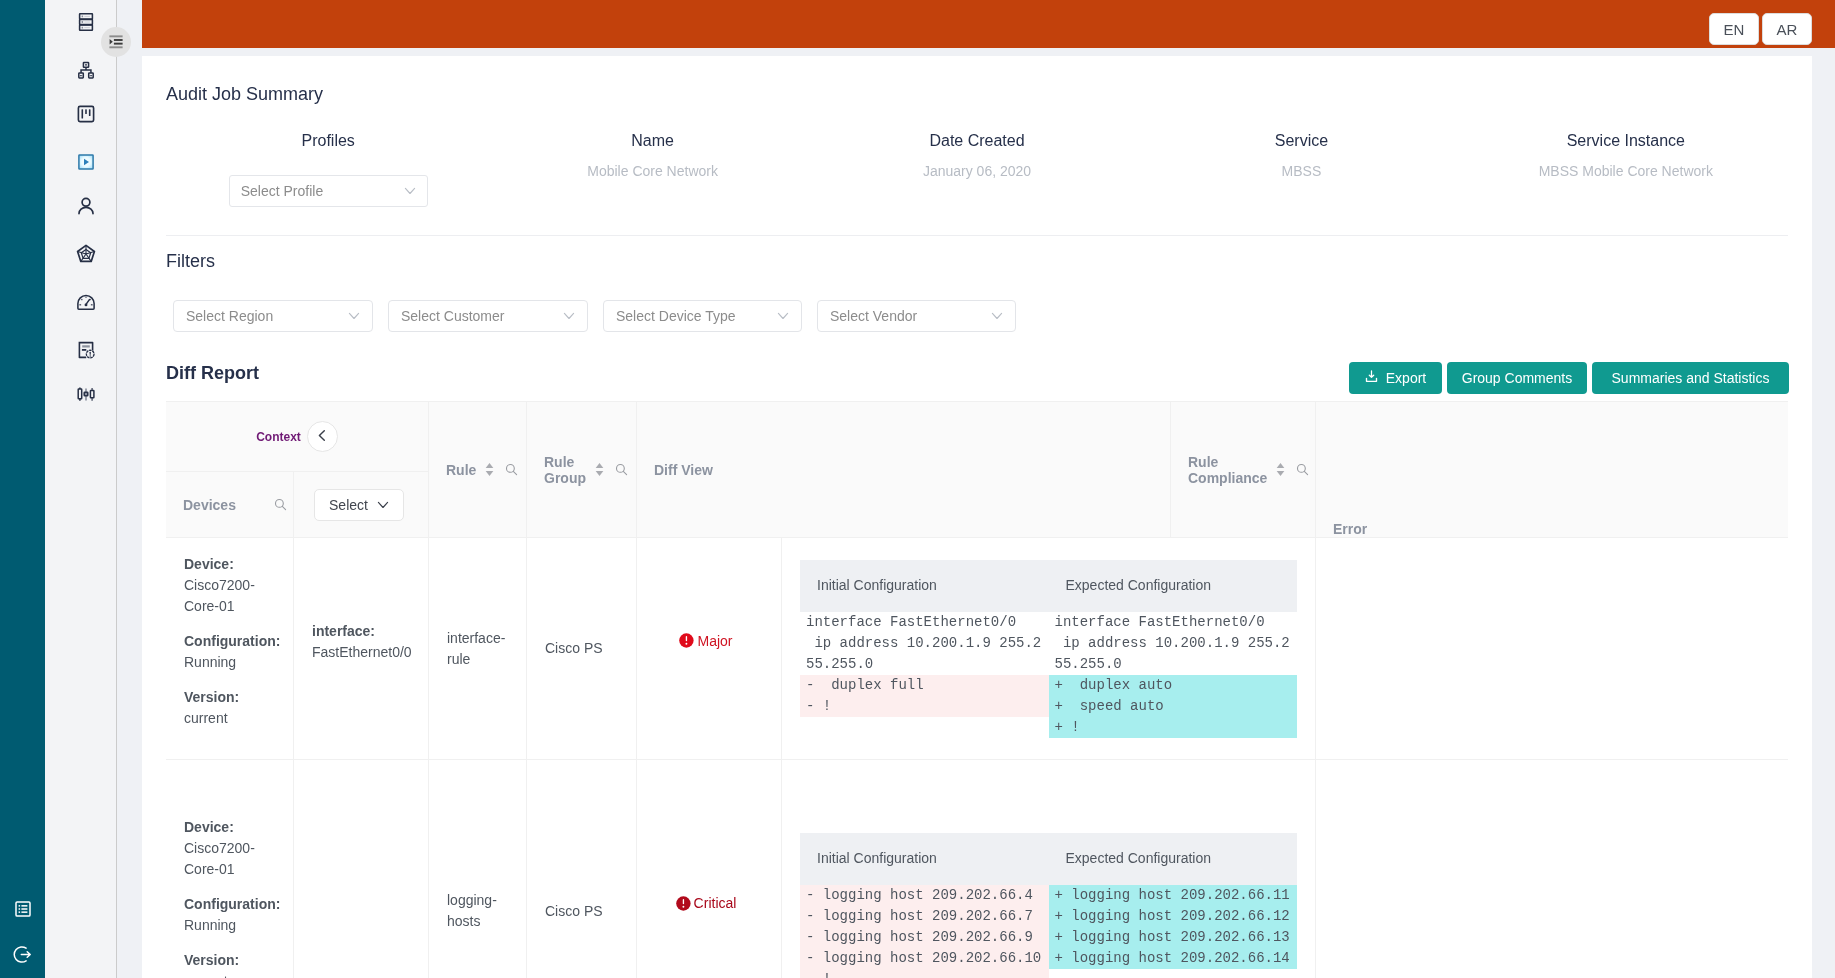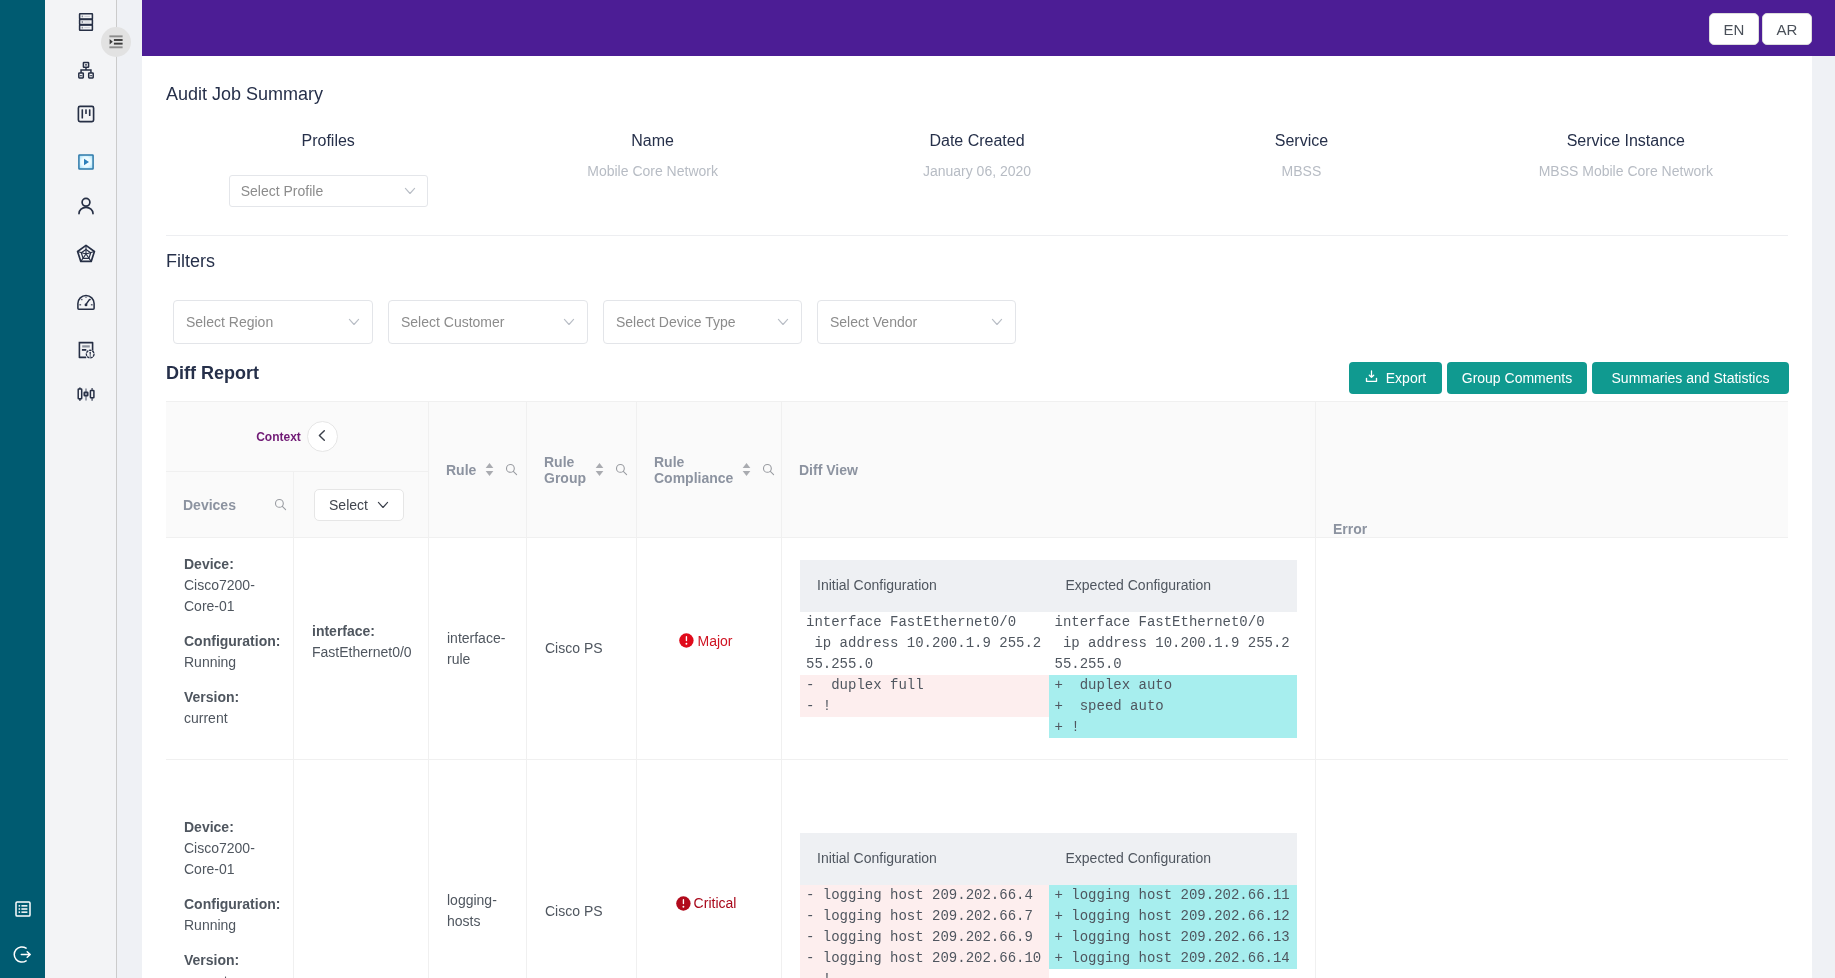--- a/index.html
+++ b/index.html
@@ -15,21 +15,21 @@
 
   .rail-icon{position:absolute;left:50px;width:72px;height:28px;display:flex;align-items:center;justify-content:center;}
   .rail-icon svg{display:block;}
 
   .teal-icon{position:absolute;left:0;width:45px;height:26px;display:flex;align-items:center;justify-content:center;}
 
   .toggle-btn{position:absolute;left:101px;top:27px;width:30px;height:30px;border-radius:50%;
               background:#e2e2e2;display:flex;align-items:center;justify-content:center;z-index:5;}
 
   
-  .topbar{position:absolute;left:142px;top:0;width:1693px;height:56px;background:#4c1d95;}
+  .topbar{position:absolute;left:142px;top:0;width:1693px;height:48px;background:#c2410c;}
   .lang-group{position:absolute;left:1567px;top:13px;display:flex;gap:3px;}
   .lang-btn{width:50px;height:32px;background:#fff;border:1px solid #dcdcdc;border-radius:5px;
             font-size:15px;color:#4a5059;display:flex;align-items:center;justify-content:center;
             font-family:"Liberation Sans",sans-serif;}
 
   
   .card{position:absolute;left:142px;top:56px;width:1670px;height:922px;background:#fff;overflow:hidden;}
 
   .sec-title{font-size:18px;color:#26304a;font-weight:400;}
 
@@ -42,21 +42,21 @@
 
   .sum-select{margin:24px auto 0;width:199px;height:32px;border:1px solid #e4e6ea;border-radius:3px;
               display:flex;align-items:center;padding:0 11px;background:#fff;}
   .sum-select .ph{font-size:14px;color:#8c8c8c;flex:1;text-align:left;}
 
   .divider{position:absolute;left:24px;top:179px;width:1622px;height:1px;background:#edeef1;}
 
   #filters-title{position:absolute;left:24px;top:195px;}
 
   .filter-row{position:absolute;left:31px;top:244px;display:flex;gap:15px;}
-  .fselect{height:44px;border:1px solid #e3e5e9;border-radius:4px;display:flex;align-items:center;
+  .fselect{height:32px;border:1px solid #e3e5e9;border-radius:4px;display:flex;align-items:center;
            padding:0 12px;background:#fff;}
   .fselect .ph{font-size:14px;color:#8c8c8c;flex:1;}
 
   #diff-title{position:absolute;left:24px;top:307px;font-weight:bold;}
 
   .btn-row{position:absolute;right:23px;top:306px;display:flex;gap:5px;}
   .tbtn{height:32px;background:#109a90;color:#fff;border:none;border-radius:4px;
         font-size:14px;font-family:"Liberation Sans",sans-serif;
         display:flex;align-items:center;justify-content:center;gap:8px;cursor:pointer;}
 
@@ -428,37 +428,37 @@
               <path d="M4.5 14.1 L8.3 9.1 H0.7 Z" fill="#3a3f4a" opacity=".42"></path>
             </svg>
           </span>
           <span class="hsearch">
             <svg width="13" height="13" viewBox="0 0 13 13">
               <circle cx="5.4" cy="5.4" r="3.9" fill="none" stroke="#3a3f4a" stroke-width="1.1"></circle>
               <path d="M8.3 8.3 L11.6 11.6" stroke="#3a3f4a" stroke-width="1.1" stroke-linecap="round"></path>
             </svg>
           </span>
         </div>
+        <div class="col-head" style="width:534px;">
+          <span class="hl">Diff View</span>
+        </div>
         <div class="col-head" style="width:145px;">
           <span class="hl">Rule Compliance</span>
           <span class="sorter">
             <svg width="9" height="15" viewBox="0 0 9 15">
               <path d="M4.5 0.9 L8.3 5.9 H0.7 Z" fill="#3a3f4a" opacity=".42"></path>
               <path d="M4.5 14.1 L8.3 9.1 H0.7 Z" fill="#3a3f4a" opacity=".42"></path>
             </svg>
           </span>
           <span class="hsearch">
             <svg width="13" height="13" viewBox="0 0 13 13">
               <circle cx="5.4" cy="5.4" r="3.9" fill="none" stroke="#3a3f4a" stroke-width="1.1"></circle>
               <path d="M8.3 8.3 L11.6 11.6" stroke="#3a3f4a" stroke-width="1.1" stroke-linecap="round"></path>
             </svg>
           </span>
-        </div>
-        <div class="col-head" style="width:534px;">
-          <span class="hl">Diff View</span>
         </div>
         <div class="col-head" style="width:472px;border-right:none;align-items:flex-end;">
           <span class="hl">Error</span>
         </div>
       </div>
       <div class="trow" style="height:222px">
         <div class="tcell dev" style="width:128px">
           <div class="devblock">
             <div class="devp">
               <span class="dev-k">Device:</span>

